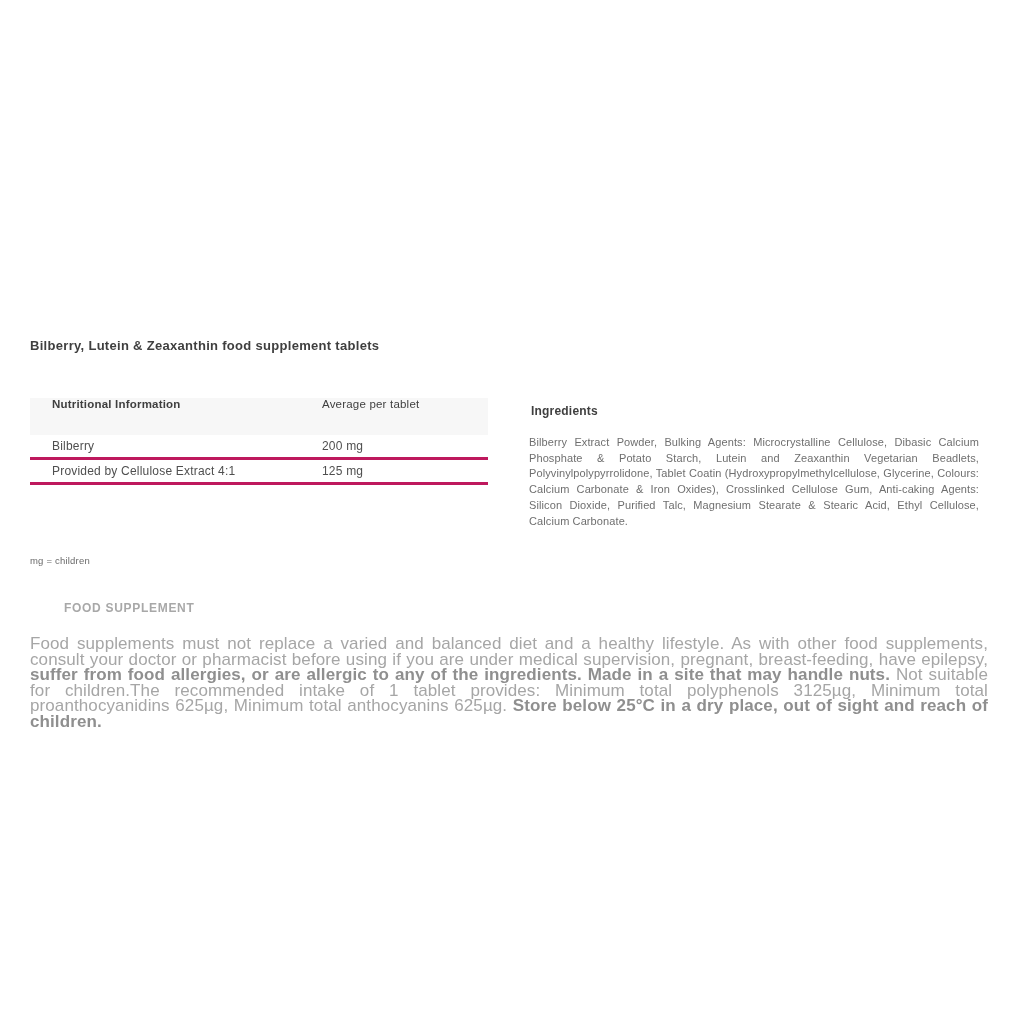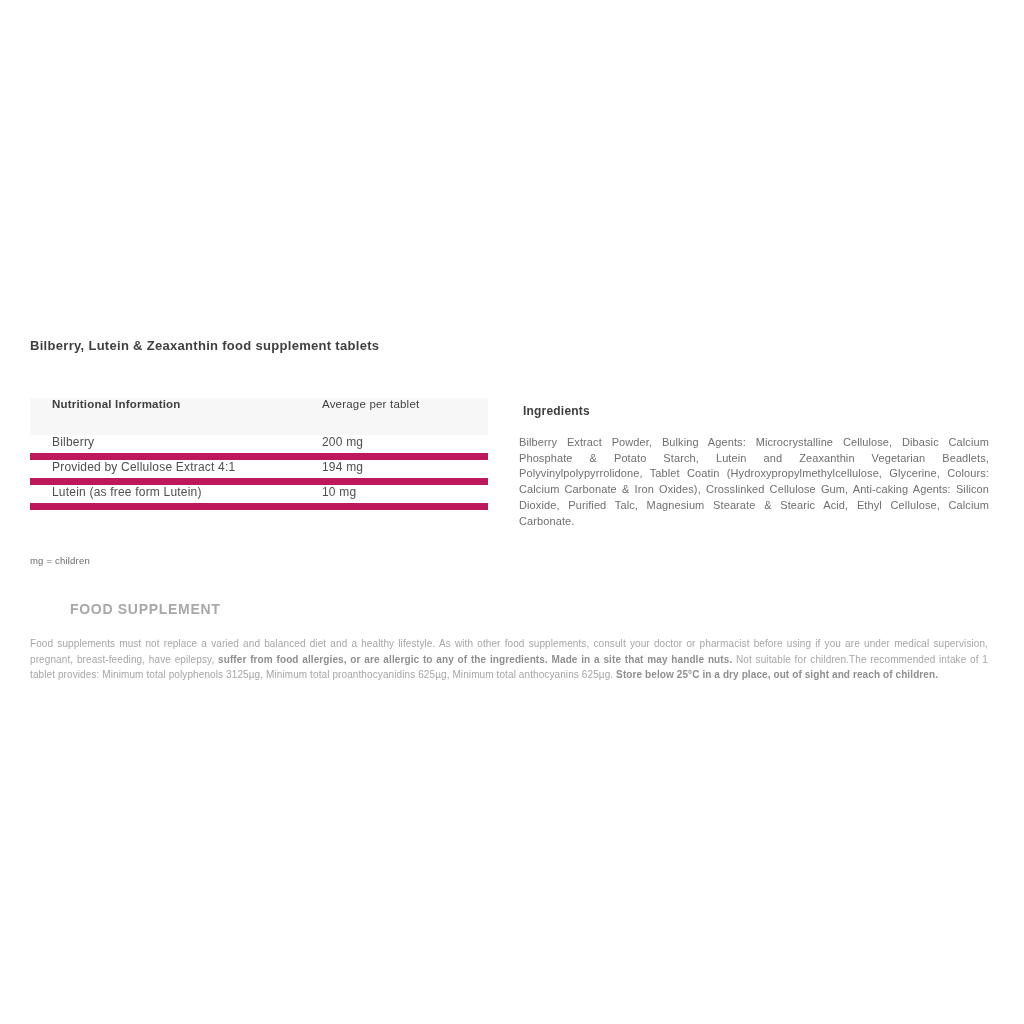--- a/index.html
+++ b/index.html
@@ -52,23 +52,23 @@
     letter-spacing: 0.2px;
   }
   .t-header .col-value {
     font-size: 11.5px;
     font-weight: 400;
     color: #3f3f3f;
     letter-spacing: 0.2px;
   }
   .t-row {
     height: 25px;
-    border-bottom: 7px solid #be185d;
+    border-bottom: 3px solid #be185d;
     display: flex;
-    align-items: flex-start;
+    align-items: center;
     padding-left: 22px;
     box-sizing: border-box;
   }
   .t-row .cell-label {
     width: 270px;
     font-size: 12px;
     color: #4f4f4f;
     letter-spacing: 0.2px;
   }
   .t-row .cell-value {
@@ -78,65 +78,65 @@
   }
 
   
   .ingredients {
     position: absolute;
     left: 519px;
     top: 404px;
     width: 470px;
   }
   .ingredients h2 {
-    margin: 0 0 17px 4px;
+    margin: 0 0 17px 12px;
     font-size: 12px;
     font-weight: 700;
     color: #3f3f3f;
     letter-spacing: 0.2px;
   }
   .ingredients p {
-    margin: 0;
+    margin: 10px;
     font-size: 11px;
     line-height: 15.7px;
     color: #6f6f6f;
     text-align: justify;
     letter-spacing: 0.1px;
   }
 
   
   .footnote {
     position: absolute;
     left: 30px;
     top: 555px;
     font-size: 9.5px;
     color: #6a6a6a;
     letter-spacing: 0.2px;
   }
 
   
   .food-supplement {
     position: absolute;
-    left: 46px;
+    left: 40px;
     top: 601px;
-    font-size: 14px;
+    font-size: 12px;
     font-weight: 600;
     color: #a8a8a8;
     letter-spacing: 0.7px;
     padding-left: 24px;
   }
 
   
   .disclaimer {
     position: absolute;
     left: 30px;
     top: 636px;
     width: 958px;
     margin: 0;
-    font-size: 10px;
+    font-size: 17px;
     line-height: 15.6px;
     color: #a6a6a6;
     text-align: justify;
     letter-spacing: 0.1px;
   }
   .disclaimer .seg-bold {
     font-weight: 700;
     color: #8f8f8f;
   }
 </style>
@@ -151,25 +151,21 @@
     <div class="t-header">
       <span class="col-label">Nutritional Information</span>
       <span class="col-value">Average per tablet</span>
     </div>
     <div class="t-row">
       <span class="cell-label">Bilberry</span>
       <span class="cell-value">200 mg</span>
     </div>
     <div class="t-row">
       <span class="cell-label">Provided by Cellulose Extract 4:1</span>
-      <span class="cell-value">194 mg</span>
-    </div>
-    <div class="t-row">
-      <span class="cell-label">Lutein (as free form Lutein)</span>
-      <span class="cell-value">10 mg</span>
+      <span class="cell-value">125 mg</span>
     </div>
   </section>
 
   <aside class="ingredients">
     <h2>Ingredients</h2>
     <p>Bilberry Extract Powder, Bulking Agents: Microcrystalline Cellulose, Dibasic Calcium Phosphate &amp; Potato Starch, Lutein and Zeaxanthin Vegetarian Beadlets, Polyvinylpolypyrrolidone, Tablet Coatin (Hydroxypropylmethylcellulose, Glycerine, Colours: Calcium Carbonate &amp; Iron Oxides), Crosslinked Cellulose Gum, Anti-caking Agents: Silicon Dioxide, Purified Talc, Magnesium Stearate &amp; Stearic Acid, Ethyl Cellulose, Calcium Carbonate.</p>
   </aside>
 
   <div class="footnote">mg = children</div>
 

